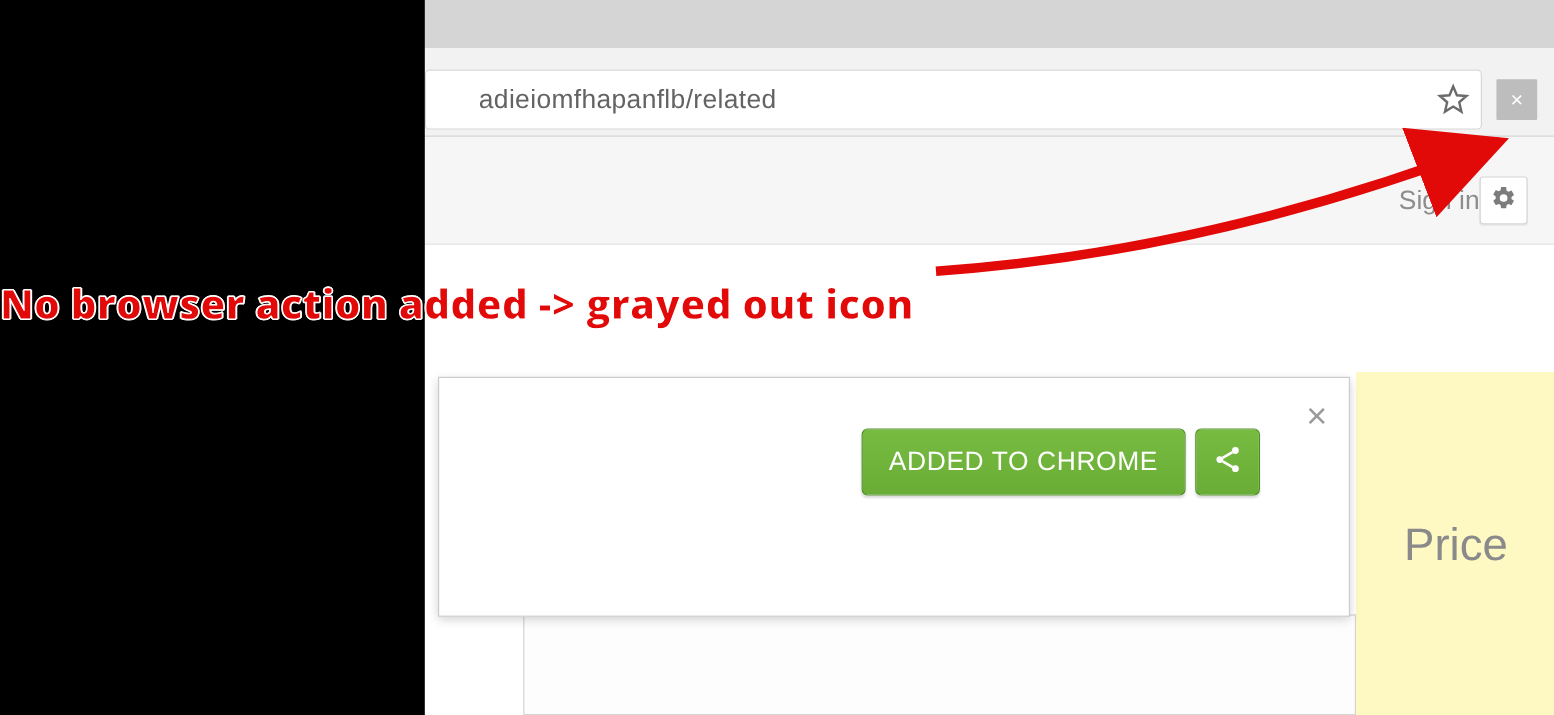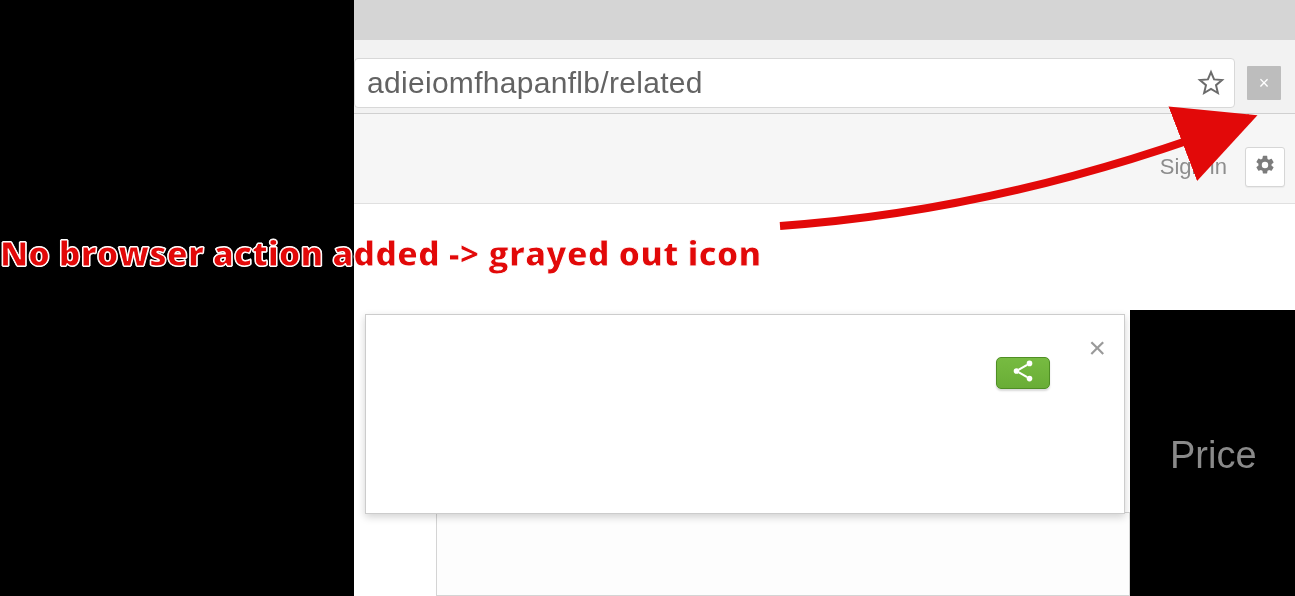--- a/index.html
+++ b/index.html
@@ -10,53 +10,53 @@
 
 .black-block { position: absolute; left: 0; top: 0; width: 354px; height: 596px; background: #000; z-index: 30; }
 
 
 .tabstrip { position: absolute; left: 0; top: 0; width: 100%; height: 40px; background: #d5d5d5; }
 
 
 .toolbar { position: absolute; left: 0; top: 40px; width: 100%; height: 74px; background: #f2f2f2; border-bottom: 1px solid #d0d0d0; }
 
 .addr-bar { position: absolute; left: 354px; top: 58px; right: 60px; height: 50px; background: #fff; border: 1px solid #d8d8d8; border-radius: 4px; display: flex; align-items: center; padding: 0 8px 0 12px; z-index: 5; }
-.addr-text { flex: 1; font-size: 30px; color: #636363; font-family: Arial, sans-serif; letter-spacing: 0.3px; }
+.addr-text { flex: 1; font-size: 22px; color: #636363; font-family: Arial, sans-serif; letter-spacing: 0.3px; margin-left: 32px; }
 .star { width: 30px; height: 30px; display: flex; align-items: center; justify-content: center; margin-left: 8px; }
 
 
 .ext-box { position: absolute; top: 66px; right: 14px; width: 34px; height: 34px; background: #bdbdbd; border-radius: 1px; display: flex; align-items: center; justify-content: center; z-index: 6; }
 .ext-box .xw { color: #fff; font-size: 18px; font-weight: 300; line-height: 1; }
 
 
 .annot { position: absolute; left: 0; top: 205px; font-family: "Open Sans", "Segoe UI", Arial, sans-serif; font-weight: 800; font-size: 34px; color: #e20909; -webkit-text-stroke: 1px #fff; text-shadow: 1px 0 0 #fff, -1px 0 0 #fff, 0 1px 0 #fff, 0 -1px 0 #fff; z-index: 40; white-space: nowrap; margin-top: 25px; }
 
 
 .arrow { position: absolute; left: 0; top: 0; width: 1295px; height: 596px; pointer-events: none; z-index: 39; }
 
 
-.signin-row { position: absolute; top: 140px; right: 0; height: 54px; display: flex; align-items: center; gap: 18px; z-index: 4; padding-right: 10px; }
+.signin-row { position: absolute; top: 140px; right: 12px; height: 54px; display: flex; align-items: center; gap: 0; z-index: 4; padding-right: 10px; }
 .signin-text { font-size: 22px; color: #8d8d8d; }
 .gear-btn { width: 40px; height: 40px; background: #fff; border: 1px solid #d6d6d6; border-radius: 3px; display: flex; align-items: center; justify-content: center; box-shadow: 0 1px 1px rgba(0,0,0,0.05); }
 
 
 .band { position: absolute; left: 0; top: 114px; width: 100%; height: 90px; background: #f6f6f6; border-bottom: 1px solid #e0e0e0; }
 
 
 .white-area { position: absolute; left: 0; top: 204px; width: 100%; bottom: 0; background: #fff; }
 
 
 .popup { position: absolute; left: 365px; top: 314px; width: 760px; height: 200px; background: #fff; border: 1px solid #ccc; box-shadow: 0 3px 8px rgba(0,0,0,0.18); z-index: 8; }
 .popup-close { position: absolute; top: 18px; right: 18px; font-size: 30px; color: #9a9a9a; cursor: pointer; font-weight: 300; line-height: 1; }
 .popup-btns { position: absolute; top: 42px; right: 74px; display: flex; gap: 8px; }
 .btn-added { background: linear-gradient(to bottom, #77bb41, #69ad36); border: 1px solid #4f8e24; color: #fff; font-size: 22px; font-weight: 400; padding: 14px 22px; border-radius: 5px; box-shadow: 0 2px 2px rgba(0,0,0,0.15); letter-spacing: 0.5px; }
 .btn-share { background: linear-gradient(to bottom, #77bb41, #69ad36); border: 1px solid #4f8e24; width: 54px; border-radius: 5px; display: flex; align-items: center; justify-content: center; box-shadow: 0 2px 2px rgba(0,0,0,0.15); }
 
 
-.side-content { position: absolute; top: 310px; left: 1130px; right: 0; bottom: 0; background: #000000; z-index: 6; padding: 120px 0 0 40px; }
+.side-content { position: absolute; top: 310px; left: 1130px; right: 0; bottom: 0; background: #fef9c3; z-index: 6; padding: 120px 0 0 40px; }
 .side-content .t { font-size: 38px; color: #8a8a8a; line-height: 1.35; font-weight: 300; }
 
 
 .bottom-panel { position: absolute; left: 436px; top: 512px; width: 694px; height: 84px; background: #fdfdfd; border: 1px solid #d4d4d4; z-index: 7; }
 </style>
 </head>
 <body>
 
 <div class="viewport">
 
@@ -94,20 +94,21 @@
 
   <div class="side-content">
     <div class="t">Price</div>
   </div>
 
   <div class="popup">
     <div class="popup-close">
       <span>×</span>
     </div>
     <div class="popup-btns">
+      <div class="btn-added">ADDED TO CHROME</div>
       <div class="btn-share">
         <span>
           <svg width="26" height="26" viewBox="0 0 24 24" fill="#fff">
             <circle cx="18" cy="5" r="2.6"></circle>
             <circle cx="6" cy="12" r="2.6"></circle>
             <circle cx="18" cy="19" r="2.6"></circle>
             <path d="M8.2 10.7 L15.8 6.3" stroke="#fff" stroke-width="2" fill="none"></path>
             <path d="M8.2 13.3 L15.8 17.7" stroke="#fff" stroke-width="2" fill="none"></path>
           </svg>
         </span>

